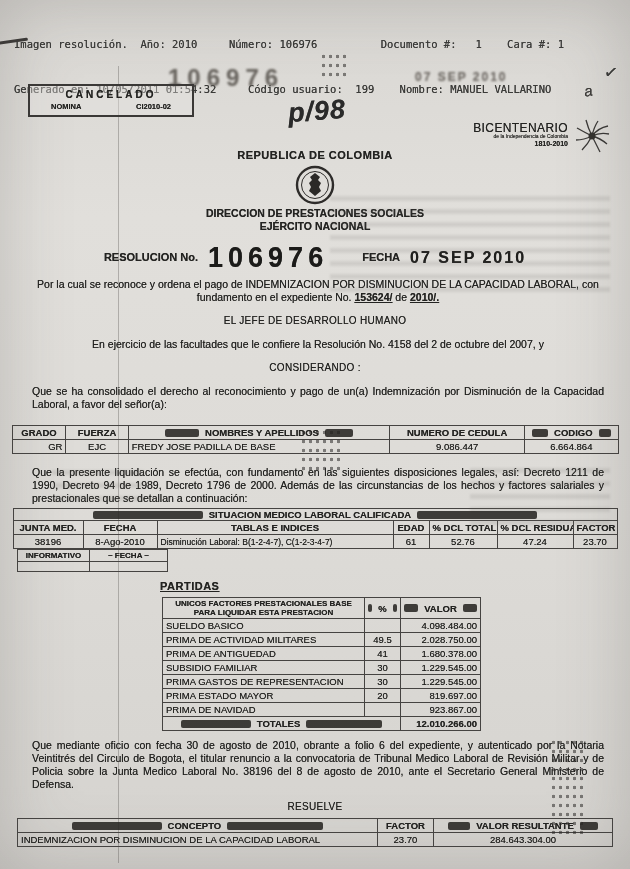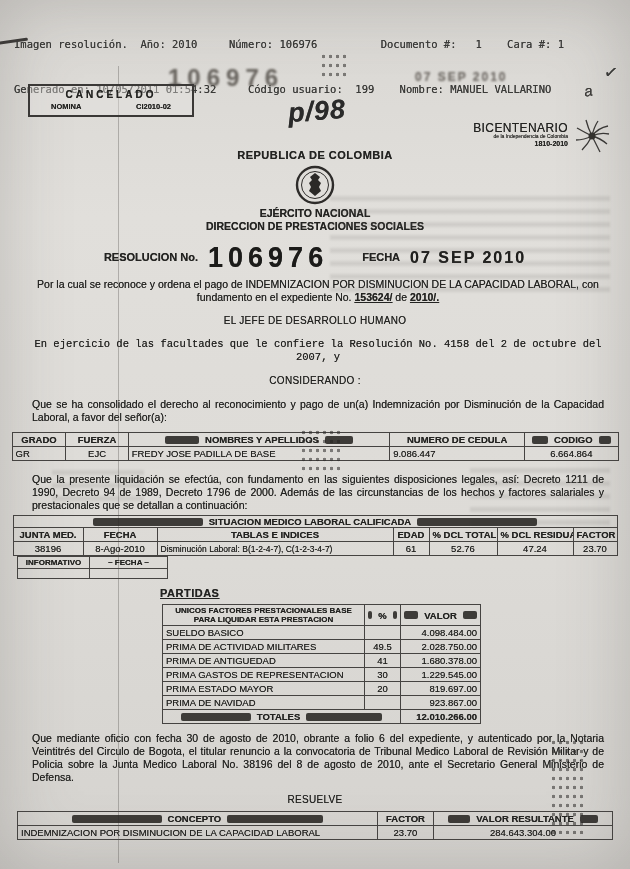--- a/index.html
+++ b/index.html
@@ -43,21 +43,21 @@
   .resline .date{font-size:16px;font-weight:bold;letter-spacing:2px;color:#1e1e1c;}
   
   .p{margin:0 26px 0 32px;font-size:10.5px;line-height:13px;text-align:justify;}
   .p.center{text-align:center;}
   .heading{text-align:center;font-size:10px;font-weight:normal;letter-spacing:.3px;}
   .uline{font-weight:bold;text-decoration:underline;}
   
   table{border-collapse:collapse;table-layout:fixed;}
   td,th{border:1px solid #454341;font-size:9.5px;padding:1px 3px;overflow:hidden;white-space:nowrap;}
   th{font-weight:bold;}
-  .tbl-person{margin:8px auto 0;width:607px;}
+  .tbl-person{margin:14px auto 0;width:607px;}
   .tbl-medical{margin:3px auto 0;width:596px;}
   .tbl-medical .cap{border:1px solid #454341;font-weight:bold;text-align:center;padding:0;}
   .tbl-info{margin:0 0 0 17px;width:150px;}
   .tbl-info td{font-size:8px;font-weight:bold;text-align:center;}
   .partidas-title{margin:8px 0 0 160px;font-size:11px;font-weight:bold;text-decoration:underline;letter-spacing:.5px;}
   .tbl-partidas{margin:5px 0 0 162px;width:318px;}
   .tbl-partidas td.v,.tbl-partidas td.pct{text-align:right;}
   .tbl-partidas td.pct{text-align:center;}
   .tbl-concept{margin:6px auto 0;width:596px;}
   .tbl-concept .c{text-align:center;}
@@ -118,35 +118,35 @@
     </svg>
   </div>
 
   <div class="hdr">
     <div class="country">REPUBLICA DE COLOMBIA</div>
     <svg class="seal" width="40" height="40" viewBox="0 0 40 40">
       <circle cx="20" cy="20" r="18" fill="none" stroke="#2e2c2a" stroke-width="2.4"></circle>
       <circle cx="20" cy="20" r="13.5" fill="none" stroke="#2e2c2a" stroke-width="1"></circle>
       <path d="M20 8 l5 4 -2 3 3 3 -2 4 2 4 -6 5 -6-5 2-4 -2-4 3-3 -2-3 z" fill="#2b2927"></path>
     </svg>
+    <div class="org">DIRECCION DE PRESTACIONES SOCIALES</div>
     <div class="org">EJÉRCITO NACIONAL</div>
-    <div class="org">DIRECCION DE PRESTACIONES SOCIALES</div>
     <div class="resline">
       <span class="lbl">RESOLUCION No.</span>
       <span class="num">106976</span>
       <span class="lbl" style="margin-left:24px;">FECHA</span>
       <span class="date">07 SEP 2010</span>
     </div>
   </div>
 
   <div class="p center" style="margin-top:5px;">
     <span>Por la cual se reconoce y ordena el pago de INDEMNIZACION POR DISMINUCION DE LA CAPACIDAD LABORAL, con fundamento en el expediente No. </span><span class="uline">153624/</span><span> de </span><span class="uline">2010/.</span>
   </div>
   <div class="heading" style="margin-top:11px;">EL JEFE DE DESARROLLO HUMANO</div>
-  <div class="p center" style="margin-top:12px;font-family:Liberation Mono, monospace;">En ejercicio de las facultades que le confiere la Resolución No. 4158 del 2 de octubre del 2007, y</div>
+  <div class="p center" style="margin-top:12px;">En ejercicio de las facultades que le confiere la Resolución No. 4158 del 2 de octubre del 2007, y</div>
   <div class="heading" style="margin-top:11px;">CONSIDERANDO :</div>
   <div class="p" style="margin-top:12px;">Que se ha consolidado el derecho al reconocimiento y pago de un(a) Indemnización por Disminución de la Capacidad Laboral, a favor del señor(a):</div>
 
   <table class="tbl-person">
     <colgroup>
         <col style="width:52px">
         <col style="width:60px">
         <col style="width:252px">
         <col style="width:130px">
         <col style="width:90px">
@@ -165,24 +165,24 @@
       <th>NUMERO DE CEDULA</th>
       <th>
             <span class="capflex">
               <span class="smudge" style="width:16px"></span>
               <span>CODIGO</span>
               <span class="smudge" style="width:12px"></span>
             </span>
           </th>
     </tr>
     <tr>
-      <td style="text-align:left">GR</td>
+      <td style="text-align:right">GR</td>
       <td style="text-align:center">EJC</td>
       <td>FREDY JOSE PADILLA DE BASE</td>
-      <td style="">9.086.447</td>
+      <td style="text-align:center">9.086.447</td>
       <td style="text-align:center">6.664.864</td>
     </tr>
   </tbody>
     </table>
 
   <div class="p" style="margin-top:12px;">Que la presente liquidación se efectúa, con fundamento en las siguientes disposiciones legales, así: Decreto 1211 de 1990, Decreto 94 de 1989, Decreto 1796 de 2000. Además de las circunstancias de los hechos y factores salariales y prestacionales que se detallan a continuación:</div>
 
   <table class="tbl-medical">
     <colgroup>
         <col style="width:70px">
@@ -276,20 +276,25 @@
       <td>PRIMA DE ACTIVIDAD MILITARES</td>
       <td class="pct">49.5</td>
       <td class="v">2.028.750.00</td>
     </tr>
     <tr>
       <td>PRIMA DE ANTIGUEDAD</td>
       <td class="pct">41</td>
       <td class="v">1.680.378.00</td>
     </tr>
     <tr>
+      <td>SUBSIDIO FAMILIAR</td>
+      <td class="pct">30</td>
+      <td class="v">1.229.545.00</td>
+    </tr>
+    <tr>
       <td>PRIMA GASTOS DE REPRESENTACION</td>
       <td class="pct">30</td>
       <td class="v">1.229.545.00</td>
     </tr>
     <tr>
       <td>PRIMA ESTADO MAYOR</td>
       <td class="pct">20</td>
       <td class="v">819.697.00</td>
     </tr>
     <tr>

